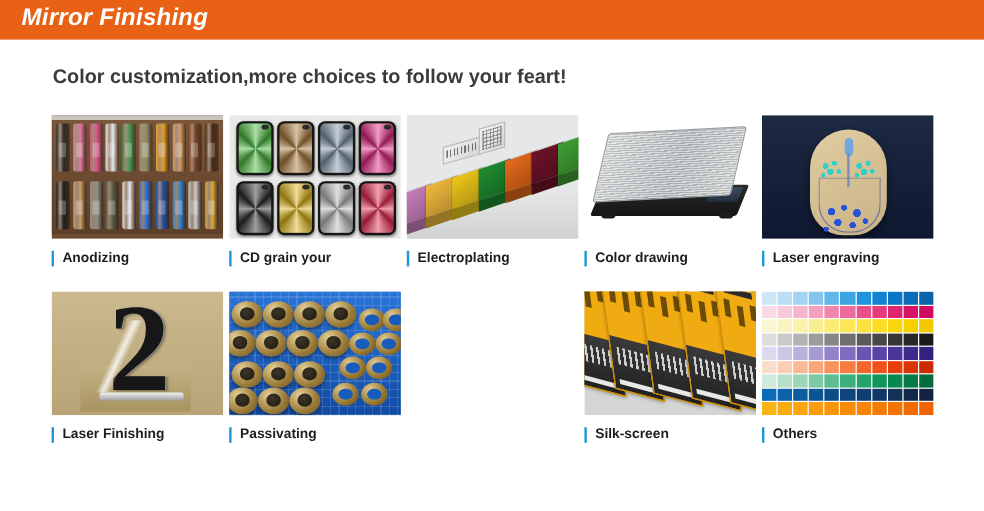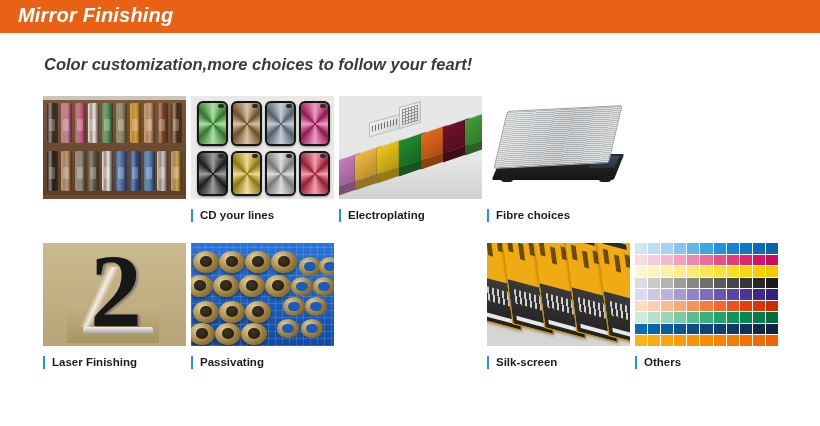--- a/index.html
+++ b/index.html
@@ -366,21 +366,21 @@
   .sw .swgrid i { display:block; }
 </style>
 </head>
 <body>
 
 <div class="page">
 
   <div class="header-bar" style="background: rgb(232, 97, 20);"></div>
   <div class="header-title" style="color: rgb(255, 255, 255);">Mirror Finishing</div>
 
-  <div class="subtitle" style="color: rgb(58, 58, 58); font-style: italic;">Color customization,more choices to follow your feart!</div>
+  <div class="subtitle" style="color: rgb(58, 58, 58);">Color customization,more choices to follow your feart!</div>
 
   <div class="grid">
 
     <div class="row">
 
       <div class="cell" style="left:0px">
         <div class="thumb">
           <div class="scene anod">
             <div class="lip"></div>
             <div class="tray"></div>
@@ -403,20 +403,24 @@
                 <div class="cyl" style="left: 45.4px; background: linear-gradient(90deg, rgb(90, 90, 66) 0%, rgba(255, 255, 255, 0.333) 28%, rgb(90, 90, 66) 55%, rgba(0, 0, 0, 0.4) 100%);"></div>
                 <div class="cyl" style="left: 59.2px; background: linear-gradient(90deg, rgb(231, 231, 231) 0%, rgba(255, 255, 255, 0.333) 28%, rgb(231, 231, 231) 55%, rgba(0, 0, 0, 0.4) 100%);"></div>
                 <div class="cyl" style="left: 73px; background: linear-gradient(90deg, rgb(47, 111, 208) 0%, rgba(255, 255, 255, 0.333) 28%, rgb(47, 111, 208) 55%, rgba(0, 0, 0, 0.4) 100%);"></div>
                 <div class="cyl" style="left: 86.8px; background: linear-gradient(90deg, rgb(27, 79, 174) 0%, rgba(255, 255, 255, 0.333) 28%, rgb(27, 79, 174) 55%, rgba(0, 0, 0, 0.4) 100%);"></div>
                 <div class="cyl" style="left: 100.6px; background: linear-gradient(90deg, rgb(47, 134, 216) 0%, rgba(255, 255, 255, 0.333) 28%, rgb(47, 134, 216) 55%, rgba(0, 0, 0, 0.4) 100%);"></div>
                 <div class="cyl" style="left: 114.4px; background: linear-gradient(90deg, rgb(201, 201, 201) 0%, rgba(255, 255, 255, 0.333) 28%, rgb(201, 201, 201) 55%, rgba(0, 0, 0, 0.4) 100%);"></div>
                 <div class="cyl" style="left: 128.2px; background: linear-gradient(90deg, rgb(216, 168, 58) 0%, rgba(255, 255, 255, 0.333) 28%, rgb(216, 168, 58) 55%, rgba(0, 0, 0, 0.4) 100%);"></div>
               </div>
           </div>
         </div>
+        <div class="caption">
+          <span class="tick" style="background: rgb(30, 150, 216);"></span>
+          <span>Anodizing</span>
+        </div>
       </div>
 
       <div class="cell" style="left:148px">
         <div class="thumb">
           <div class="scene cdg" id="cdg-scene">
               <div class="shell" style="left: 6px; top: 5px;">
                 <div class="face" style="background: rgb(73, 184, 60);"></div>
                 <div class="lens"></div>
               </div>
               <div class="shell" style="left: 40px; top: 5px;">
@@ -444,21 +448,21 @@
                 <div class="lens"></div>
               </div>
               <div class="shell" style="left: 108px; top: 55px;">
                 <div class="face" style="background: rgb(229, 42, 78);"></div>
                 <div class="lens"></div>
               </div>
             </div>
         </div>
         <div class="caption">
           <span class="tick" style="background: rgb(30, 150, 216);"></span>
-          <span>CD your lines</span>
+          <span>CD grain your</span>
         </div>
       </div>
 
       <div class="cell" style="left:296px">
         <div class="thumb">
           <div class="scene ep" id="ep-scene">
             <div class="table"></div>
             <div class="chipA"></div>
             <div class="chipB"></div>
           <div class="blk" style="left: -6px; top: 62px; background: linear-gradient(160deg, rgb(201, 127, 189), rgba(0, 0, 0, 0.25)), rgb(201, 127, 189);">
@@ -495,24 +499,42 @@
           <div class="scene fd">
             <div class="base"></div>
             <div class="kb"></div>
             <div class="foot" style="left:14px"></div>
             <div class="foot" style="left:112px"></div>
             <div class="lid"></div>
           </div>
         </div>
         <div class="caption">
           <span class="tick" style="background: rgb(30, 150, 216);"></span>
-          <span>Fibre choices</span>
-        </div>
-      </div>
-
+          <span>Color drawing</span>
+        </div>
+      </div>
+
+      <div class="cell" style="left:592px">
+        <div class="thumb">
+          <div class="scene le">
+            <div class="mouse">
+              <div class="seam"></div>
+              <div class="wheel"></div>
+              <div class="split"></div>
+              <div class="motif m1"></div>
+              <div class="motif m2"></div>
+              <div class="floral"></div>
+            </div>
+          </div>
+        </div>
+        <div class="caption">
+          <span class="tick" style="background: rgb(30, 150, 216);"></span>
+          <span>Laser engraving</span>
+        </div>
+      </div>
     </div>
 
     <div class="row">
 
       <div class="cell" style="left:0px">
         <div class="thumb">
           <div class="scene mf">
             <div class="plinth"></div>
             <div class="num">2</div>
             <div class="gleam"></div>

